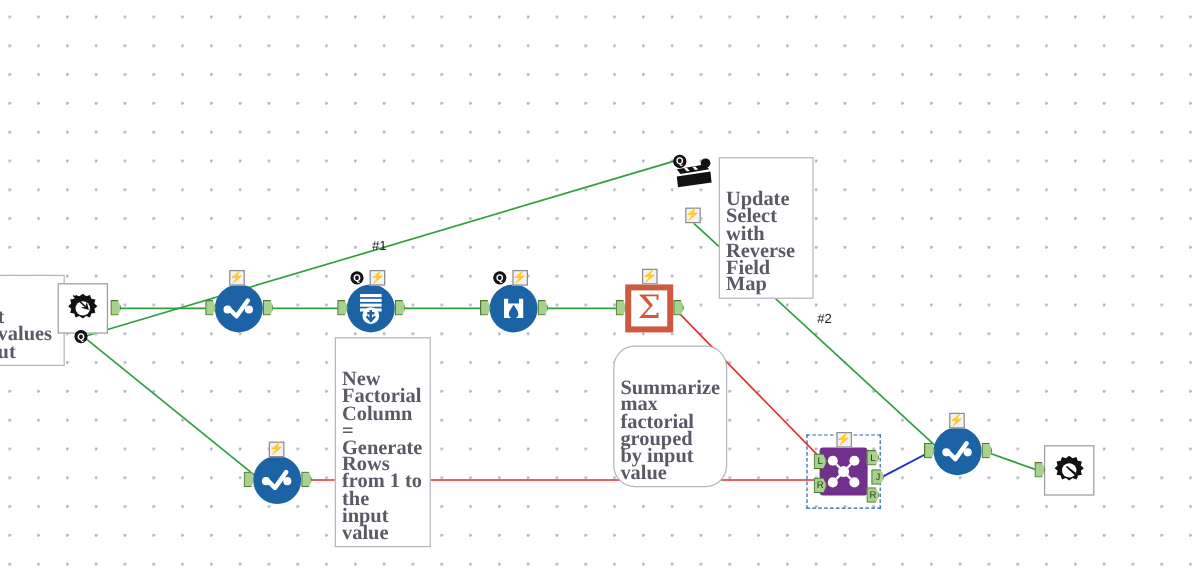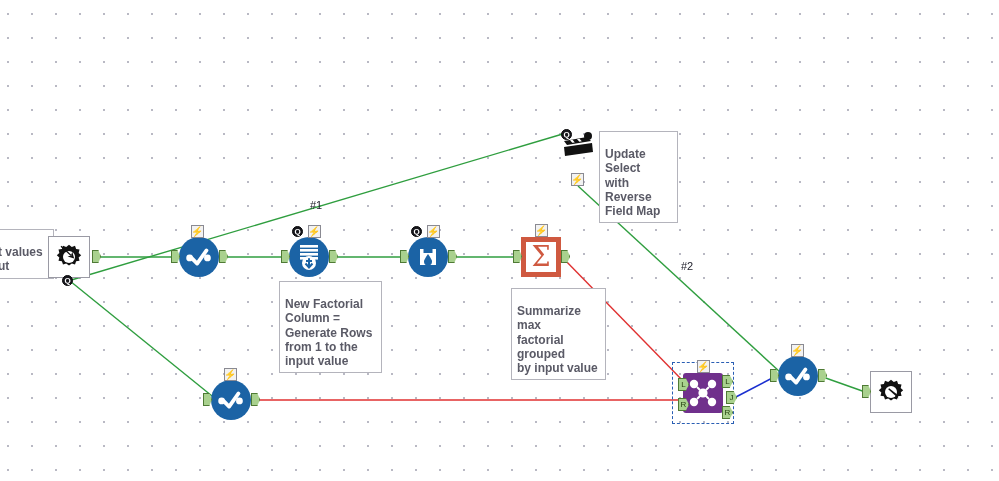--- a/index.html
+++ b/index.html
@@ -26,26 +26,27 @@
     width: 999px; height: 481px;
     pointer-events: none;
   }
 
   
   .annot {
     position: absolute;
     background: #ffffff;
     border: 1px solid #b4b4bc;
     color: #5a5a66;
-    font-size: 12px;
+    font-size: 17px;
     line-height: 14.2px;
-    padding: 1px 5px 4px 5px;
+    padding: 13px 5px 4px 5px;
     box-sizing: border-box;
     font-weight: bold;
     white-space: pre-line;
+    font-family: Liberation Serif, serif;
   }
 
   
   .node { position: absolute; }
 
   .boxtool {
     position: absolute;
     width: 42px; height: 42px;
     background: #ffffff;
     border: 1px solid #9a9aa4;
@@ -166,30 +167,30 @@
     <line x1="734" y1="398" x2="778" y2="375" stroke="#1a2fd0" stroke-width="1.6"></line>
 
     <line x1="820" y1="376" x2="868" y2="393" stroke="#2f9e3f" stroke-width="1.4"></line>
   </svg>
 
   <div class="annot" style="left:-8px; top:229px; width:62px;">
     <span>t values
 ut</span>
   </div>
 
-  <div class="annot" style="left:279px; top:281px; width:103px;">
+  <div class="annot" style="left:279px; top:281px; width:80px;">
     <span>New Factorial
 Column =
 Generate Rows
 from 1 to the
 input value</span>
   </div>
 
 
-  <div class="annot" style="left:511px; top:288px; width:95px;">
+  <div class="annot" style="left:511px; top:288px; width:95px;border-radius:18px;">
     <span>Summarize max
 factorial grouped
 by input value</span>
   </div>
 
   <div class="annot" style="left:599px; top:131px; width:79px;">
     <span>Update Select
 with Reverse
 Field Map</span>
   </div>

